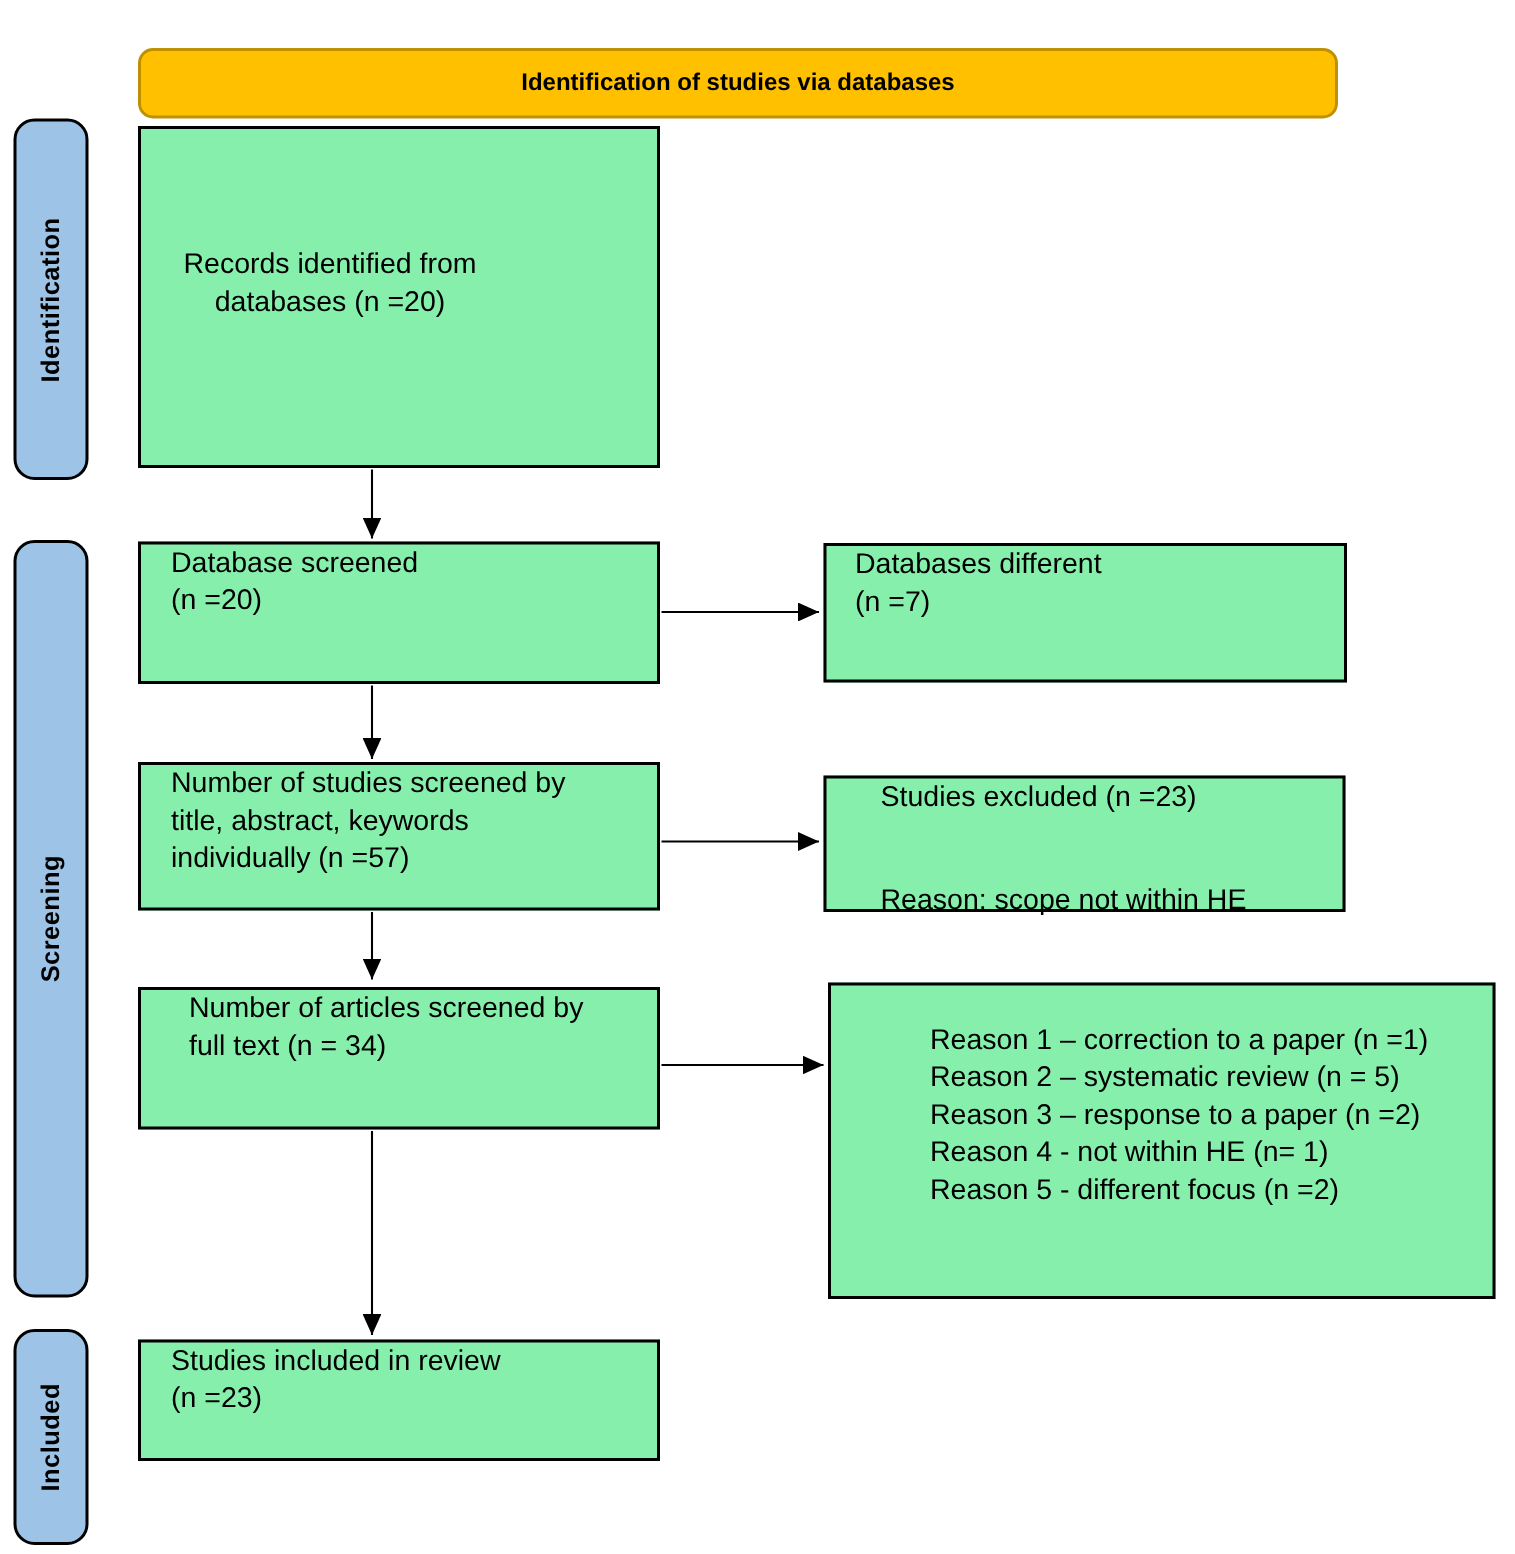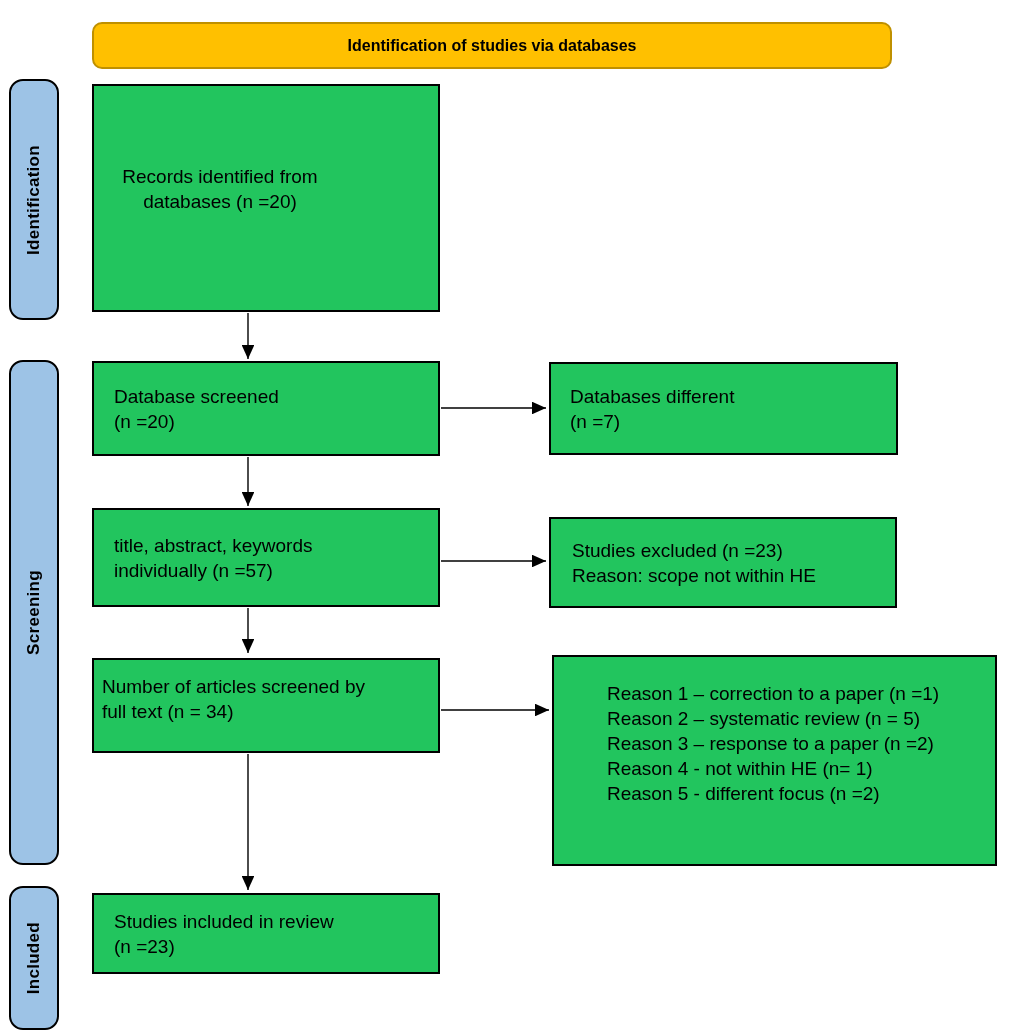--- a/index.html
+++ b/index.html
@@ -13,21 +13,21 @@
     position: relative;
     width: 1010px;
     height: 1036px;
     background: #ffffff;
     overflow: hidden;
   }
 
   
   .banner {
     position: absolute;
-    left: 92px; top: 22px;
+    left: 92px; top: 32px;
     width: 800px; height: 47px;
     box-sizing: border-box;
     background: var(--banner-fill, #FFC000);
     border: 2px solid var(--banner-border, #BF9000);
     border-radius: 10px;
     display: flex; align-items: center; justify-content: center;
     font-size: 16px; font-weight: bold;
   }
 
   
@@ -49,50 +49,50 @@
     white-space: nowrap;
   }
   #stage-identification { top: 79px;  height: 241px; }
   #stage-screening      { top: 360px; height: 505px; }
   #stage-included       { top: 886px; height: 144px; }
 
   
   .box {
     position: absolute;
     box-sizing: border-box;
-    background: #22c55e;
+    background: #86efac;
     border: 2px solid var(--box-border, #000000);
     font-size: 19px;
     line-height: 25px;
   }
   .vcenter {
     display: flex;
     flex-direction: column;
-    justify-content: center;
+    justify-content: flex-start;
     height: 100%;
     box-sizing: border-box;
   }
 
   #box-records   { left: 92px;  top: 84px;  width: 348px; height: 228px; }
   #box-records .centerblock {
     width: 252px; margin-top: 78px; text-align: center;
   }
   #box-screened  { left: 92px;  top: 361px; width: 348px; height: 95px;  }
   #box-screened .vcenter  { padding-left: 20px; }
   #box-db-excl   { left: 549px; top: 362px; width: 349px; height: 93px;  }
   #box-db-excl .vcenter   { padding-left: 19px; }
   #box-titlescr  { left: 92px;  top: 508px; width: 348px; height: 99px;  }
   #box-titlescr .vcenter  { padding-left: 20px; }
   #box-stud-excl { left: 549px; top: 517px; width: 348px; height: 91px;  }
-  #box-stud-excl .vcenter { padding-left: 21px; }
+  #box-stud-excl .vcenter { padding-left: 36px; gap: 44px; }
   #box-fulltext  { left: 92px;  top: 658px; width: 348px; height: 95px;  }
-  #box-fulltext .vcenter  { padding-left: 8px; padding-bottom: 14px; }
+  #box-fulltext .vcenter  { padding-left: 32px; padding-bottom: 14px; }
   #box-art-excl  { left: 552px; top: 655px; width: 445px; height: 211px;
                    padding: 24px 0 0 18px; }
-  #box-art-excl .reason { margin-left: 35px; }
+  #box-art-excl .reason { margin-left: 48px; }
   #box-included  { left: 92px;  top: 893px; width: 348px; height: 81px;  }
   #box-included .vcenter  { padding-left: 20px; }
 
   
   #arrows {
     position: absolute;
     left: 0; top: 0;
     width: 1010px; height: 1036px;
     pointer-events: none;
   }
@@ -133,20 +133,21 @@
 
   <div class="box" id="box-db-excl">
     <div class="vcenter">
       <div>Databases different</div>
       <div>(n =7)</div>
     </div>
   </div>
 
   <div class="box" id="box-titlescr">
     <div class="vcenter">
+      <div>Number of studies screened by</div>
       <div>title, abstract, keywords</div>
       <div>individually (n =57)</div>
     </div>
   </div>
 
   <div class="box" id="box-stud-excl">
     <div class="vcenter">
       <div>Studies excluded (n =23)</div>
       <div>Reason: scope not within HE</div>
     </div>

